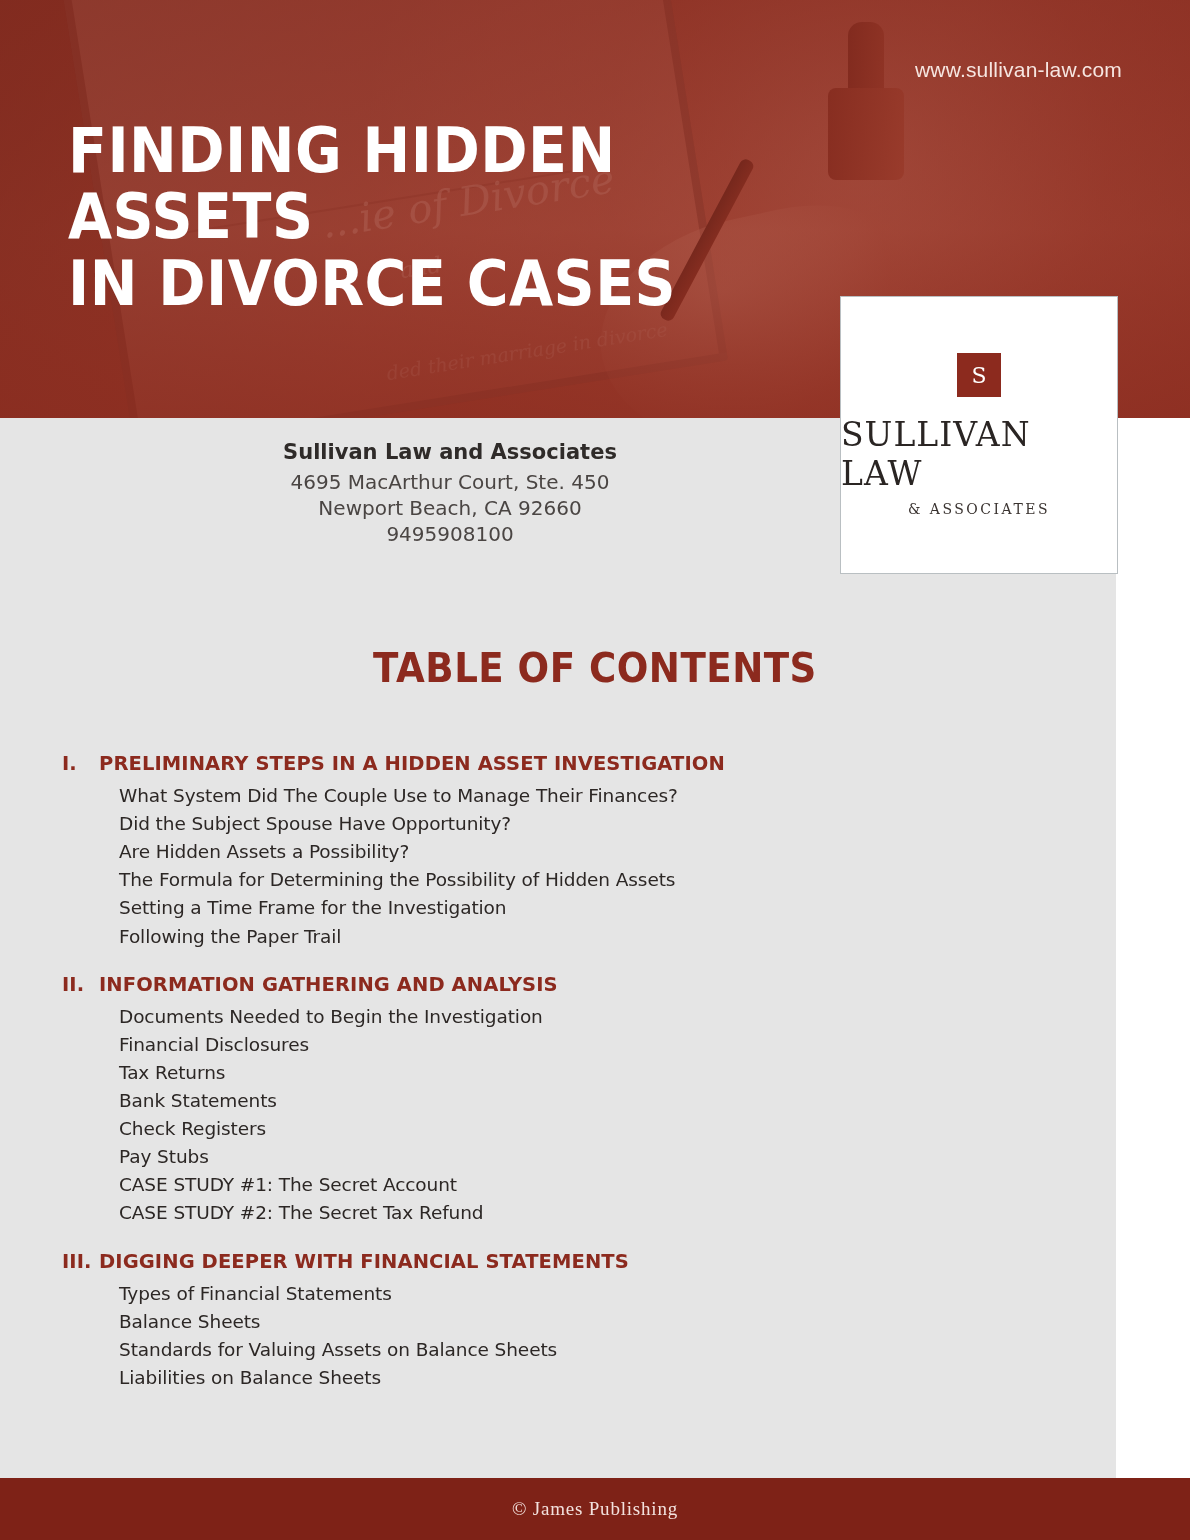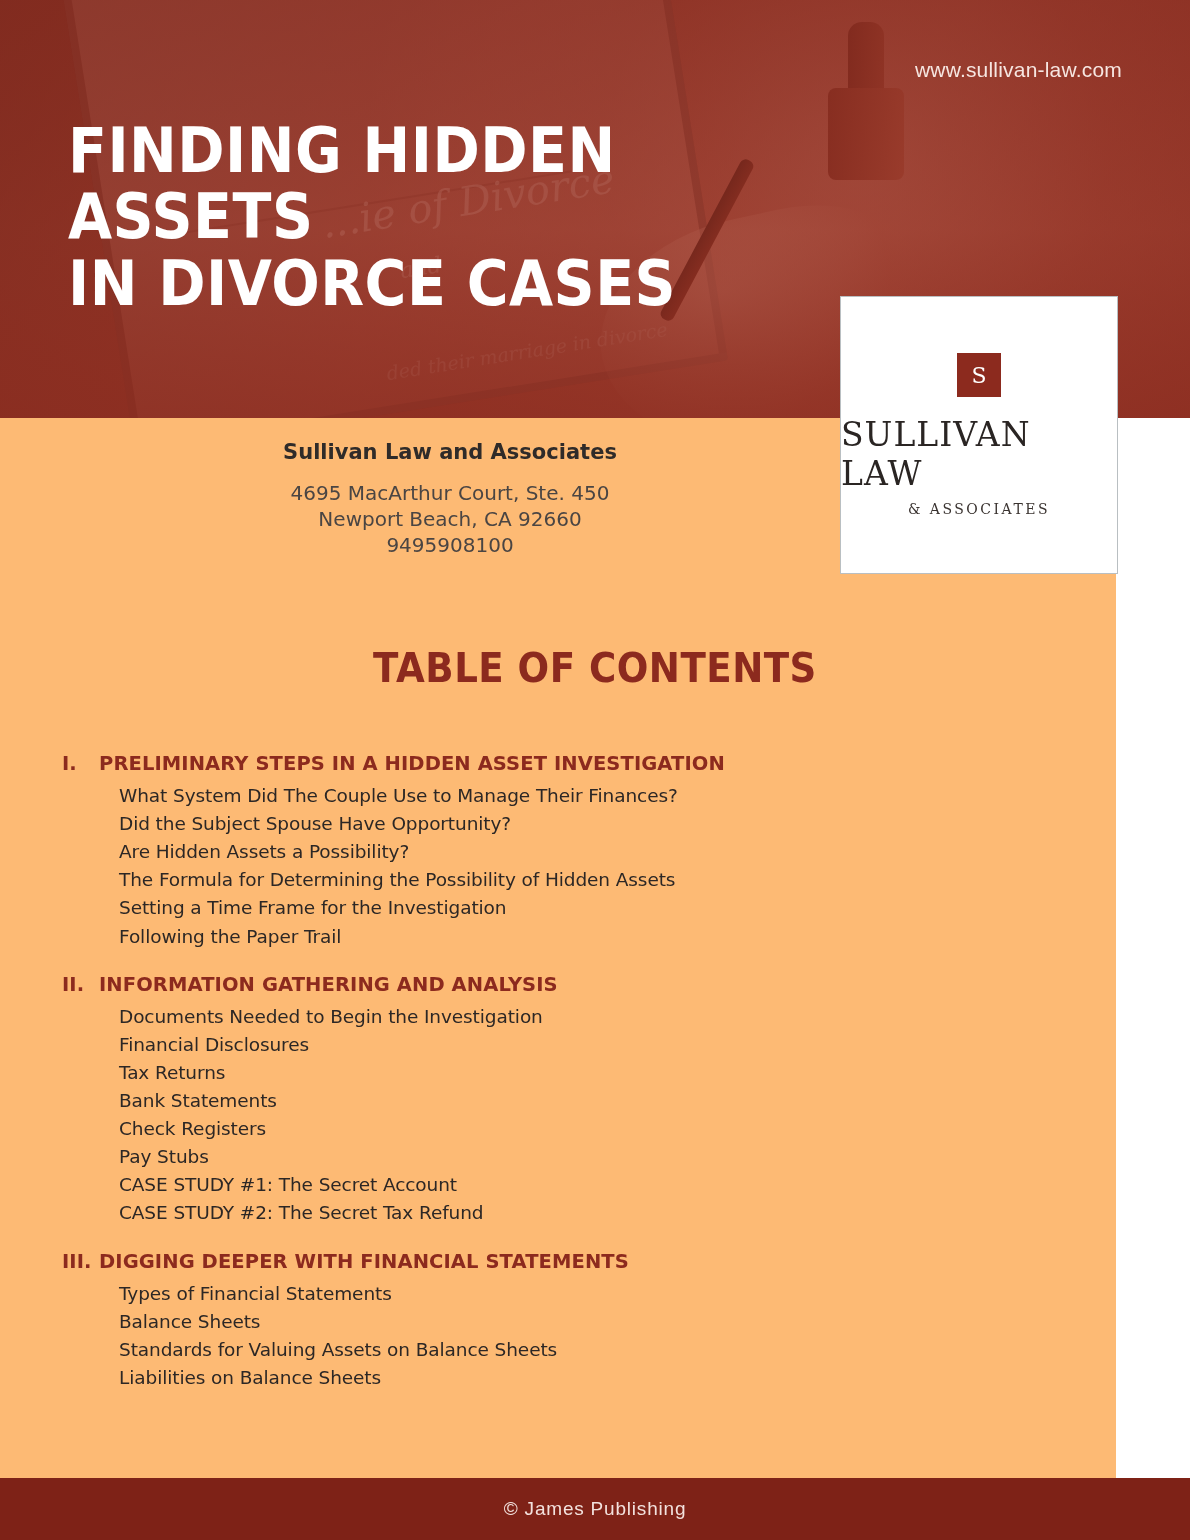--- a/index.html
+++ b/index.html
@@ -10,21 +10,21 @@
     background: #ffffff;
     font-family: "Liberation Sans", sans-serif;
     position: relative;
     overflow: hidden;
   }
 
   .page {
     position: relative;
     width: 1116px;
     height: 1540px;
-    background: #fdba74;
+    background: #e5e5e5;
   }
 
   
   .hero {
     position: absolute;
     left: 0; top: 0;
     width: 1190px;
     height: 418px;
     overflow: hidden;
     background: #8d2f22;
@@ -134,21 +134,21 @@
     left: 0; top: 440px;
     width: 900px;
     text-align: center;
     color: #3e3a38;
     font-family: "DejaVu Sans", sans-serif;
   }
   .firm-name {
     font-size: 21px;
     font-weight: bold;
     color: #2f2b29;
-    margin-bottom: 16px;
+    margin-bottom: 5px;
   }
   .firm-line { font-size: 20px; line-height: 1.3; color: #4a4543; }
 
   
   .logo-box {
     position: absolute;
     left: 840px; top: 296px;
     width: 278px; height: 278px;
     background: #ffffff;
     border: 1px solid #b9bfc2;
@@ -228,21 +228,21 @@
     width: 1190px;
     height: 62px;
     background: #7e2217;
     display: flex;
     align-items: center;
     justify-content: center;
   }
   .footer-text {
     color: #f3e2de;
     font-size: 19px;
-    font-family: Liberation Sans, sans-serif;
+    font-family: Liberation Serif, serif;
     letter-spacing: 0.8px;
   }
 </style>
 </head>
 <body>
 
 <div class="page">
 
   <div class="hero">
     <div class="hero-photo">

